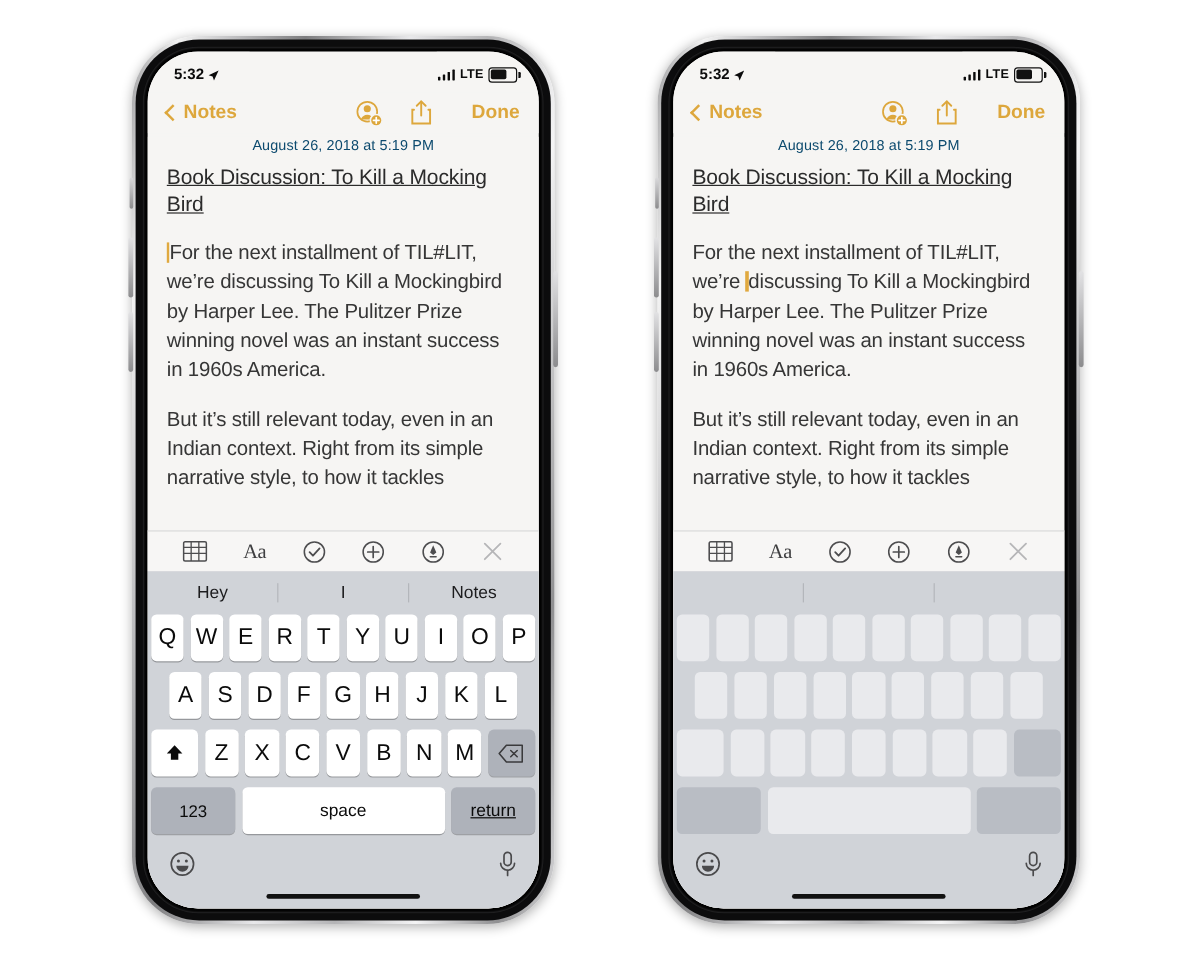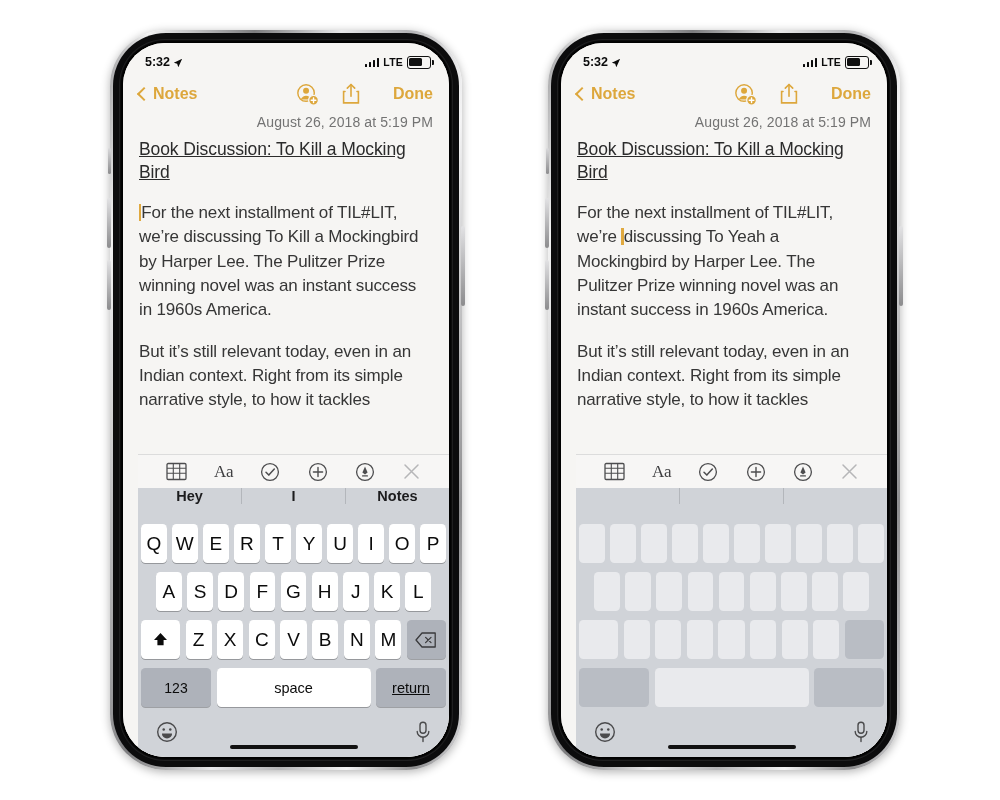--- a/index.html
+++ b/index.html
@@ -89,21 +89,21 @@
   .nav-spacer{flex:1;}
   .nav-icons{display:flex;align-items:center;gap:22px;margin-right:20px;}
   .done{color:#dda73c;font-size:16px;font-weight:bold;margin-left:12px;}
 
   
   .note{
     background:#f6f5f3;padding:0 16px;position:relative;
     height:calc(100% - 30px - 34px);
   }
   .note-date{
-    text-align:right;color:#737373;font-size:14px;margin:3px 0 8px;
+    text-align:center;color:#0c4a6e;font-size:12px;margin:3px 0 8px;
     letter-spacing:.1px;
   }
   .note-title{
     font-size:17.5px;color:#2b2b2b;line-height:1.32;font-weight:500;
     letter-spacing:-.1px;
     text-decoration:underline;
   }
   .note-para{
     font-size:17px;color:#363636;line-height:1.43;margin-top:17px;
     letter-spacing:-.15px;position:relative;
@@ -119,25 +119,25 @@
     background:#f7f6f5;border-top:1px solid #dcdcdc;
     display:flex;align-items:center;justify-content:space-around;padding:0 14px;
     z-index:8;
   }
   .fmt-ico{color:#4d4d4f;display:flex;align-items:center;}
   .fmt-aa{font-size:17px;color:#3f3f41;font-family:"Liberation Serif",serif;letter-spacing:-.3px;}
   .fmt-x{color:#b6b6b8;}
 
   
   .keyboard{
-    position:absolute;left:15px;right:0;bottom:0;
-    background:#d0d3d8;z-index:9;padding-bottom:0;
+    position:absolute;left:0;right:0;bottom:0;
+    background:#d0d3d8;z-index:9;padding-bottom:12px;
   }
   .predict{
-    height:36px;display:flex;position:relative;font-weight:bold;
+    height:36px;display:flex;align-items:center;position:relative;
   }
   .predict .slot{
     flex:1;text-align:center;font-size:14.5px;color:#1c1c1e;
   }
   .predict .divider{width:1px;height:16px;background:#b3b6bb;}
   .krow{display:flex;justify-content:center;gap:5.5px;margin-bottom:9px;}
   .krow.r1{padding:0 3px;}
   .krow.r2{padding:0 18px;}
   .krow.r3{padding:0 3px;}
   .krow.r4{padding:0 3px;margin-bottom:0;}
@@ -424,21 +424,21 @@
                 <path d="M6.3 5.1 10 1.5l3.7 3.6" fill="none" stroke="#dda73c" stroke-width="1.6" stroke-linecap="round" stroke-linejoin="round"></path>
               </svg>
             </span>
           </div>
           <span class="done">Done</span>
         </div>
 
         <div class="note">
           <div class="note-date">August 26, 2018 at 5:19 PM</div>
           <div class="note-title">Book Discussion: To Kill a Mocking Bird</div>
-          <div class="note-para"><span>For the next installment of TIL#LIT, we’re </span><span class="caret"></span><span>discussing To Yeah a Mockingbird by Harper Lee. The Pulitzer Prize winning novel was an instant success in 1960s America.</span></div>
+          <div class="note-para"><span>For the next installment of TIL#LIT, we’re </span><span class="caret"></span><span>discussing To Kill a Mockingbird by Harper Lee. The Pulitzer Prize winning novel was an instant success in 1960s America.</span></div>
           <div class="note-para">But it’s still relevant today, even in an Indian context. Right from its simple narrative style, to how it tackles</div>
         </div>
 
         <div class="keyboard blank">
           <div class="fmtbar" style="position:relative;bottom:auto;">
             <span class="fmt-ico">
               <svg width="21" height="19" viewBox="0 0 21 19">
                 <rect x="1" y="1.5" width="19" height="16" rx="1.2" fill="none" stroke="#4d4d4f" stroke-width="1.3"></rect>
                 <path d="M1 6.2h19M1 11.2h19M7.3 1.5v16M13.7 1.5v16" stroke="#4d4d4f" stroke-width="1.1"></path>
               </svg>

